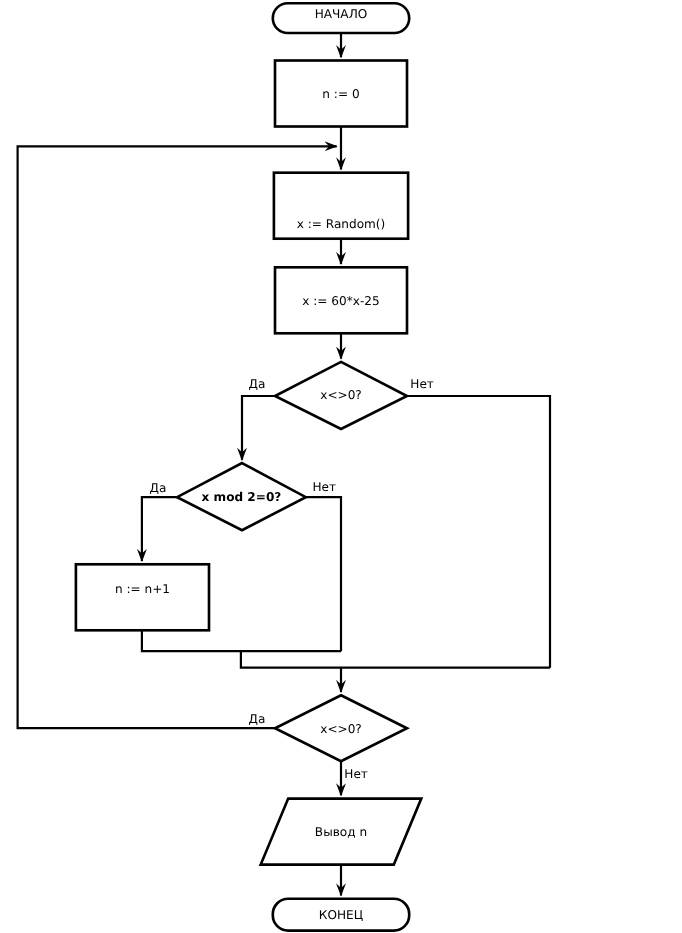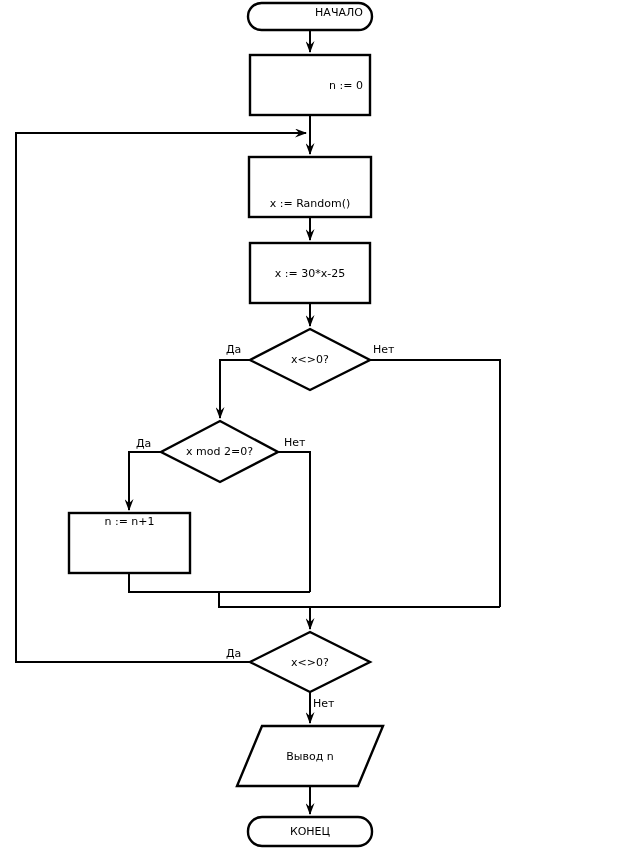--- a/index.html
+++ b/index.html
@@ -63,27 +63,27 @@
       <rect x="250" y="243" width="120" height="60"></rect>
       <polygon points="310,329 370,360 310,390 250,360"></polygon>
       <polygon points="220,421 278,452 220,482 161,452"></polygon>
       <rect x="69" y="513" width="121" height="60"></rect>
       <polygon points="310,632 370,662 310,692 250,662"></polygon>
       <polygon points="262,726 383,726 358,786 237,786"></polygon>
       <rect x="248" y="817" width="124" height="29" rx="14" ry="14"></rect>
     </g>
   </svg>
 
-  <div class="lbl node-label" style="left:248px; top:3px;  width:124px; height:19px;padding-left:29px;">НАЧАЛО</div>
-  <div class="lbl node-label" style="left:250px; top:55px; width:120px; height:60px;padding-left:36px;">n := 0</div>
+  <div class="lbl node-label" style="left:248px; top:3px;  width:124px; height:19px;">НАЧАЛО</div>
+  <div class="lbl node-label" style="left:250px; top:55px; width:120px; height:60px;">n := 0</div>
   <div class="lbl node-label" style="left:249px; top:157px; width:122px; height:60px;margin-top:16px;">x := Random()</div>
-  <div class="lbl node-label" style="left:250px; top:243px; width:120px; height:60px;">x := 30*x-25</div>
+  <div class="lbl node-label" style="left:250px; top:243px; width:120px; height:60px;">x := 60*x-25</div>
   <div class="lbl node-label" style="left:250px; top:329px; width:120px; height:61px;">x&lt;&gt;0?</div>
-  <div class="lbl node-label" style="left:161px; top:421px; width:117px; height:61px;">x mod 2=0?</div>
-  <div class="lbl node-label" style="left:69px;  top:491px; width:121px; height:60px;border-radius:12px;">n := n+1</div>
+  <div class="lbl node-label" style="left:161px; top:421px; width:117px; height:61px;font-weight:bold;">x mod 2=0?</div>
+  <div class="lbl node-label" style="left:69px;  top:505px; width:121px; height:60px;border-radius:12px;">n := n+1</div>
   <div class="lbl node-label" style="left:250px; top:632px; width:120px; height:60px;">x&lt;&gt;0?</div>
   <div class="lbl node-label" style="left:237px; top:726px; width:146px; height:60px;">Вывод n</div>
   <div class="lbl node-label" style="left:248px; top:817px; width:124px; height:29px;text-align:center;">КОНЕЦ</div>
 
   <div class="lbl" style="left:226px; top:343px;">Да</div>
   <div class="lbl" style="left:373px; top:343px;">Нет</div>
   <div class="lbl" style="left:136px; top:437px;">Да</div>
   <div class="lbl" style="left:284px; top:436px;">Нет</div>
   <div class="lbl" style="left:226px; top:647px;">Да</div>
   <div class="lbl" style="left:313px; top:697px;">Нет</div>

